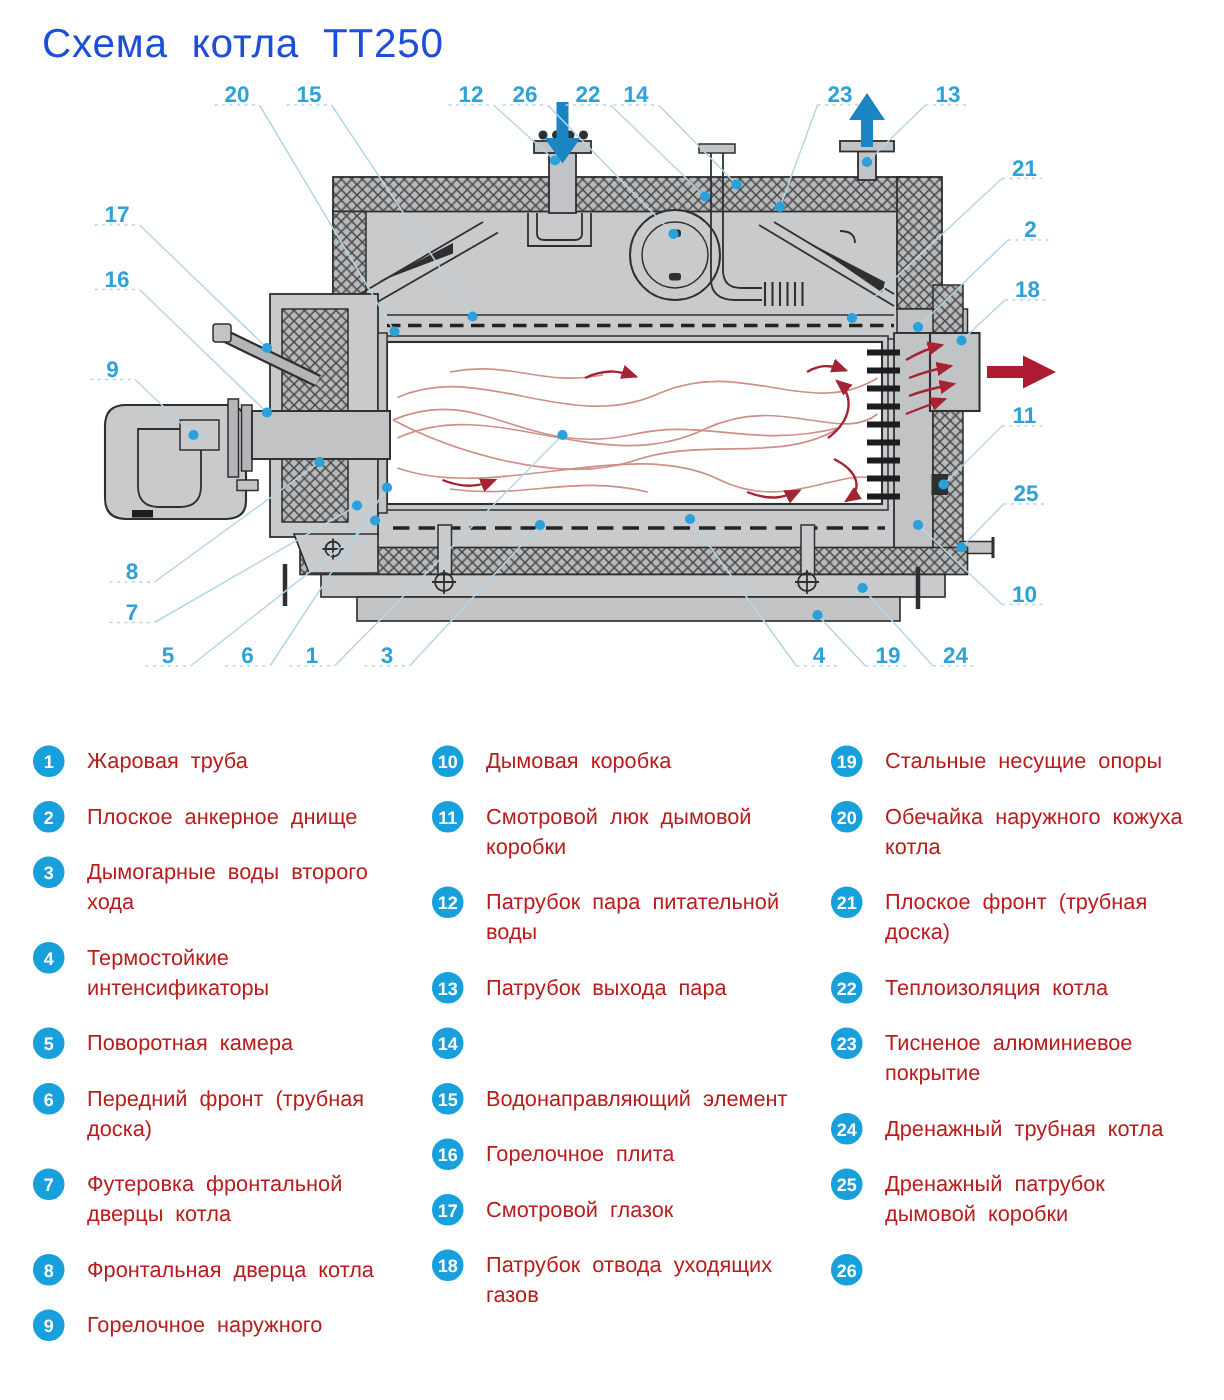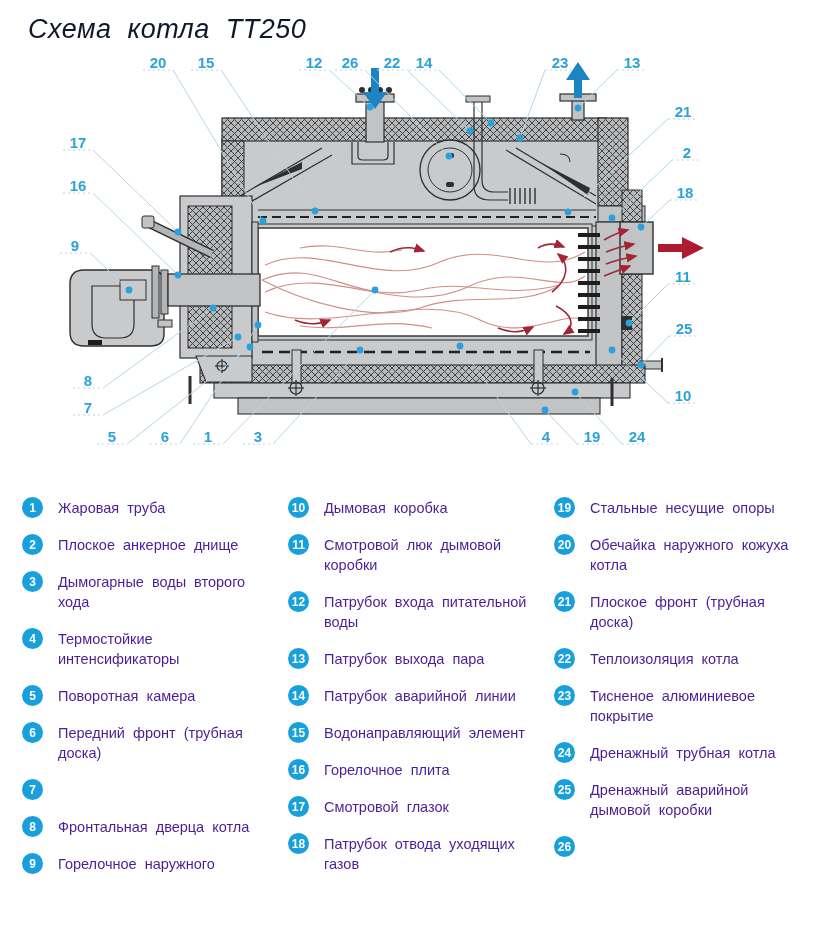--- a/index.html
+++ b/index.html
@@ -1,32 +1,32 @@
 <!DOCTYPE html>
 <html><head>
 <meta charset="utf-8">
 <style>
   html,body{margin:0;padding:0;background:#ffffff;}
   body{width:816px;height:933px;font-family:"Liberation Sans",sans-serif;position:relative;overflow:hidden;}
-  .page-title{color:#0f172a;font-size:27px;font-weight:400;letter-spacing:.5px;word-spacing:8px;margin:14px 0 0 28px;font-style:italic;}
+  .page-title{color:#1d4ed8;font-size:27px;font-weight:400;letter-spacing:.5px;word-spacing:8px;margin:14px 0 0 28px;}
   svg{display:block;}
   
   .oln{stroke:#2e2f31;stroke-width:1.2;fill:none;}
   .lead{stroke:#b5d6e8;stroke-width:1;fill:none;}
   .dotted{stroke-dasharray:2,3;}
   .dot{fill:#2aa1da;stroke:none;}
   .num{fill:#2da2d8;font-family:"Liberation Sans",sans-serif;font-weight:bold;font-size:15px;}
   .flame{stroke:#cf8e86;stroke-width:1.1;fill:none;}
   .rarr{stroke:#a32433;stroke-width:1.6;fill:none;}
   
   .legend{position:absolute;left:22px;top:498px;width:784px;display:grid;grid-template-columns:266px 266px 252px;column-gap:0;}
   .legend-col{display:flex;flex-direction:column;}
   .legend-item{display:flex;align-items:flex-start;margin-bottom:17px;}
   .badge{flex:0 0 auto;width:21px;height:21px;border-radius:50%;background:#17a0db;color:#fff;font-size:12px;font-weight:bold;display:flex;align-items:center;justify-content:center;margin-right:15px;margin-top:-1px;}
-  .lbl{color:#4c1d95;font-size:14.5px;line-height:20px;word-spacing:4px;max-width:210px;}
+  .lbl{color:#b91c1c;font-size:14.5px;line-height:20px;word-spacing:4px;max-width:210px;}
 </style>
 </head>
 <body>
 
 <h1 class="page-title">Схема котла ТТ250</h1>
 
 <svg width="816" height="420" viewBox="0 55 816 420" xmlns="http://www.w3.org/2000/svg">
   <defs>
     <pattern id="xh" width="7" height="7" patternUnits="userSpaceOnUse">
       <rect width="7" height="7" fill="#b8b9bb"></rect>
@@ -386,20 +386,21 @@
       <div class="legend-item">
         <span class="badge">5</span>
         <span class="lbl">Поворотная камера</span>
       </div>
       <div class="legend-item">
         <span class="badge">6</span>
         <span class="lbl">Передний фронт (трубная доска)</span>
       </div>
       <div class="legend-item">
         <span class="badge">7</span>
+        <span class="lbl">Футеровка фронтальной дверцы котла</span>
       </div>
       <div class="legend-item">
         <span class="badge">8</span>
         <span class="lbl">Фронтальная дверца котла</span>
       </div>
       <div class="legend-item">
         <span class="badge">9</span>
         <span class="lbl">Горелочное наружного</span>
       </div>
     </div>
@@ -407,29 +408,28 @@
       <div class="legend-item">
         <span class="badge">10</span>
         <span class="lbl">Дымовая коробка</span>
       </div>
       <div class="legend-item">
         <span class="badge">11</span>
         <span class="lbl">Смотровой люк дымовой коробки</span>
       </div>
       <div class="legend-item">
         <span class="badge">12</span>
-        <span class="lbl">Патрубок входа питательной воды</span>
+        <span class="lbl">Патрубок пара питательной воды</span>
       </div>
       <div class="legend-item">
         <span class="badge">13</span>
         <span class="lbl">Патрубок выхода пара</span>
       </div>
       <div class="legend-item">
         <span class="badge">14</span>
-        <span class="lbl">Патрубок аварийной линии</span>
       </div>
       <div class="legend-item">
         <span class="badge">15</span>
         <span class="lbl">Водонаправляющий элемент</span>
       </div>
       <div class="legend-item">
         <span class="badge">16</span>
         <span class="lbl">Горелочное плита</span>
       </div>
       <div class="legend-item">
@@ -461,19 +461,19 @@
       <div class="legend-item">
         <span class="badge">23</span>
         <span class="lbl">Тисненое алюминиевое покрытие</span>
       </div>
       <div class="legend-item">
         <span class="badge">24</span>
         <span class="lbl">Дренажный трубная котла</span>
       </div>
       <div class="legend-item">
         <span class="badge">25</span>
-        <span class="lbl">Дренажный аварийной дымовой коробки</span>
+        <span class="lbl">Дренажный патрубок дымовой коробки</span>
       </div>
       <div class="legend-item">
         <span class="badge">26</span>
       </div>
     </div>
 </div>
 
 </body></html>

